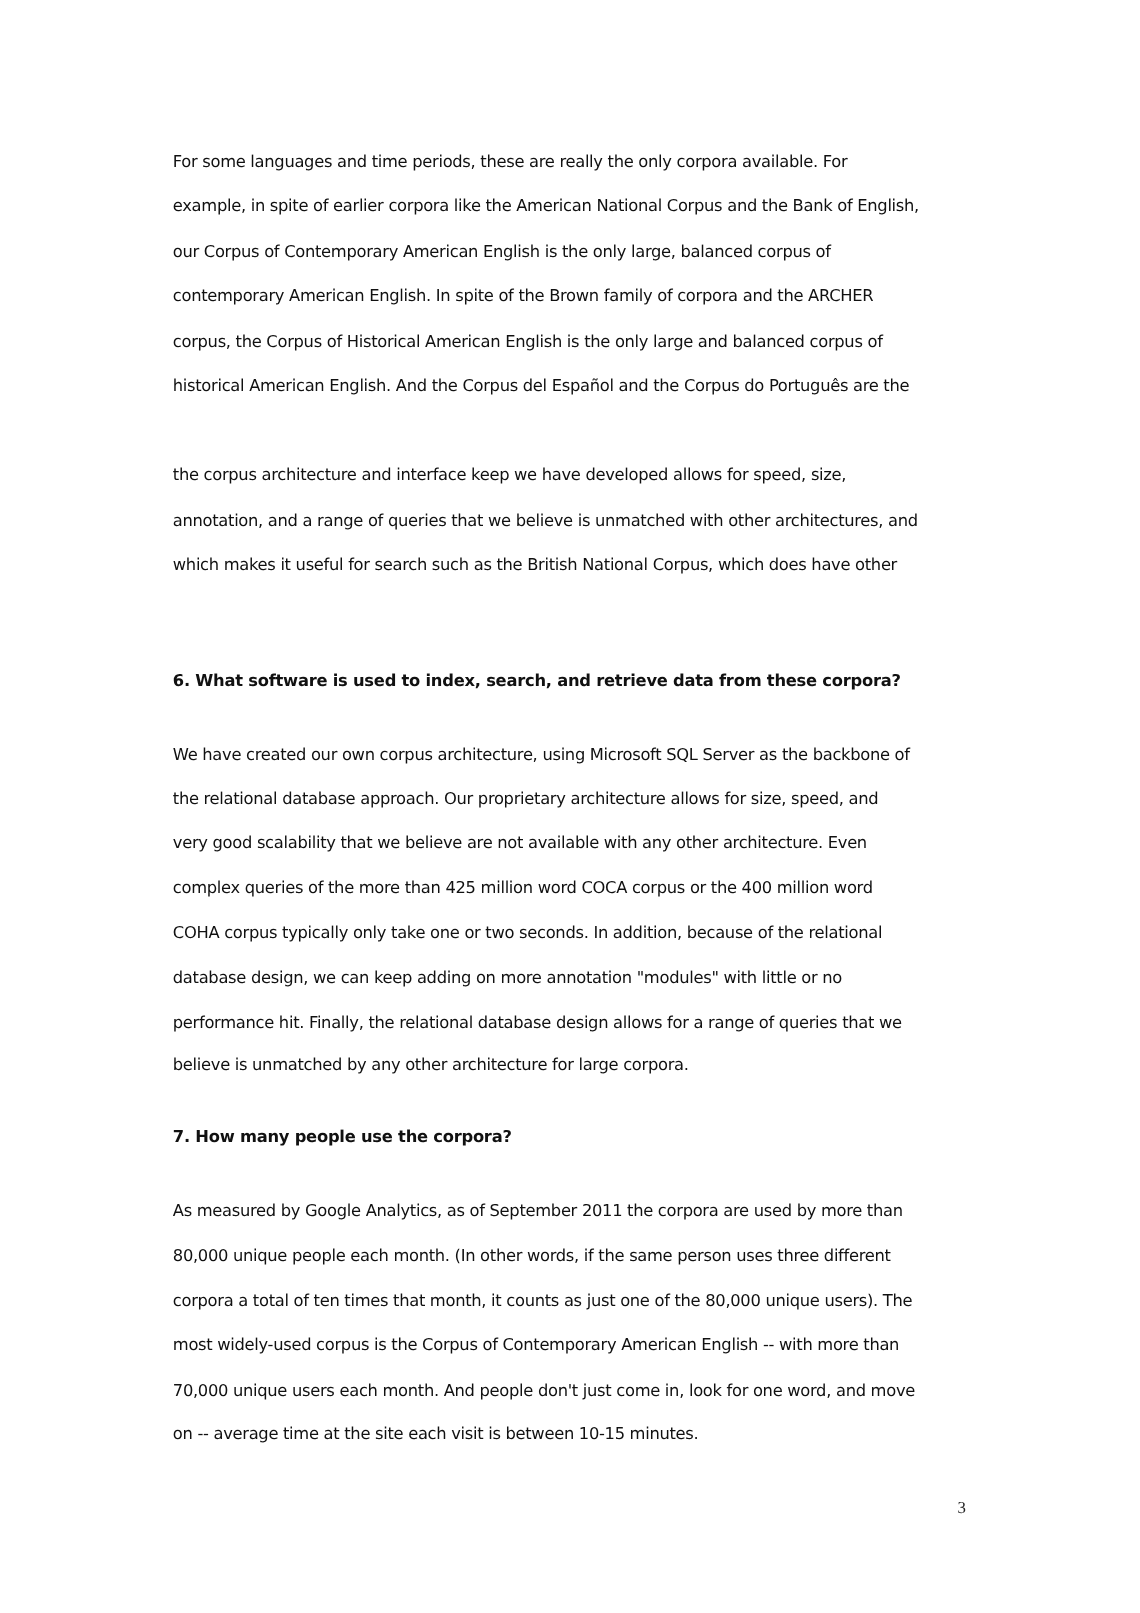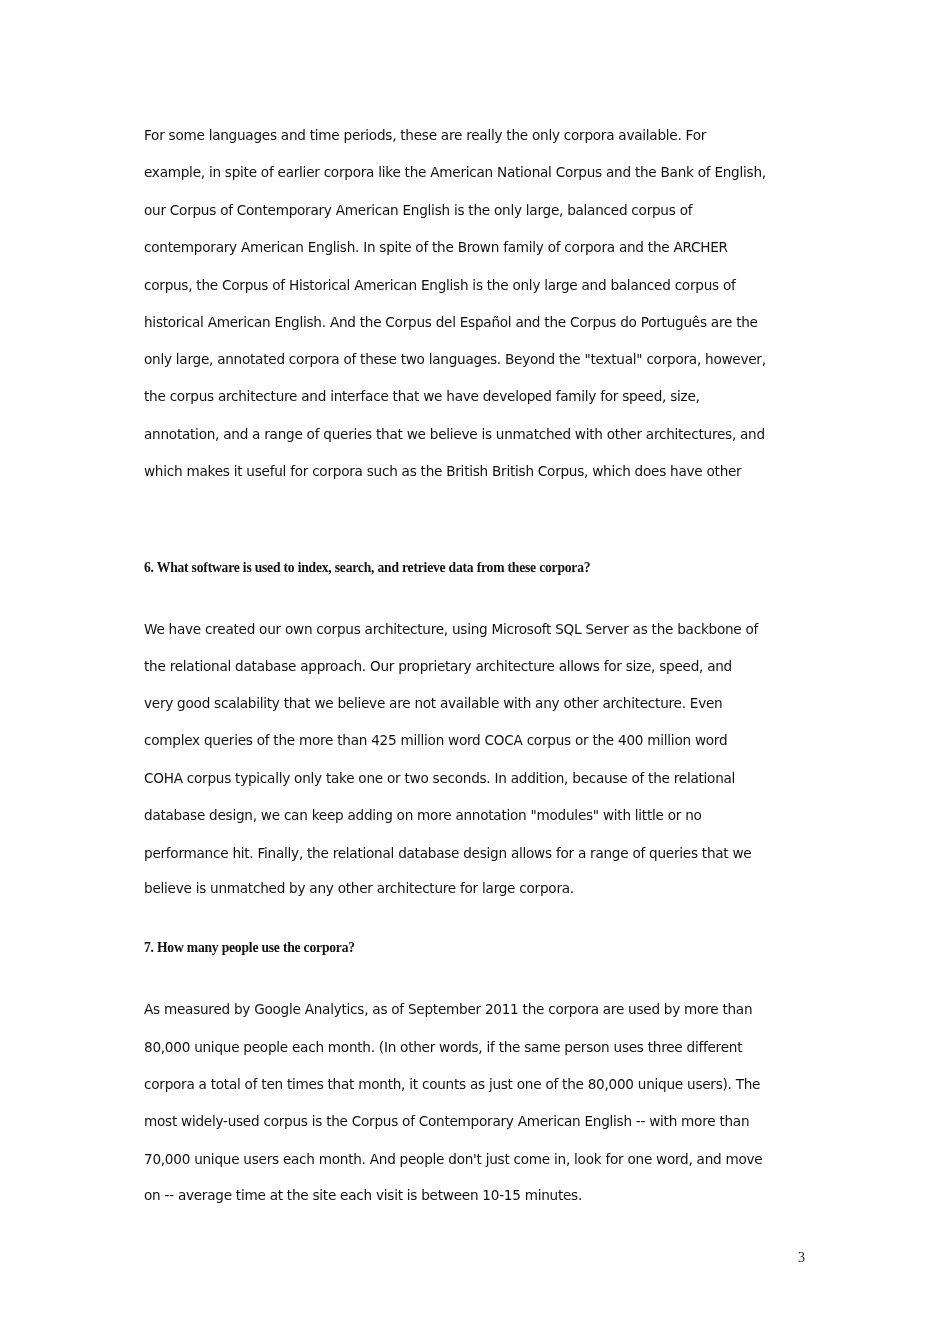--- a/index.html
+++ b/index.html
@@ -3,41 +3,40 @@
   <meta charset="utf-8">
   <style>
     html, body { margin: 0; padding: 0; background: #ffffff; }
     body { width: 950px; height: 1344px; position: relative; overflow: hidden; }
     .page { position: absolute; left: 0; top: 0; width: 950px; height: 1344px; background: #fff; padding-left: 42px; }
     .line {
       position: absolute; left: 144px; white-space: nowrap;
       font-family: "DejaVu Sans", sans-serif; font-size: 13.6px; color: #111;
       letter-spacing: -0.25px; line-height: 18px;
     }
-    .heading { font-weight: bold; letter-spacing: -0.2px; font-family: Liberation Serif, serif; }
+    .heading { font-weight: bold; letter-spacing: -0.2px; }
     .page-number {
       position: absolute; left: 798px; top: 1250px;
       font-family: "Liberation Serif", serif; font-size: 14px; color: #222;
     }
   </style>
 </head>
 <body>
 
 <div class="page">
 
   <div class="line" style="top:126px">For some languages and time periods, these are really the only corpora available. For</div>
   <div class="line" style="top:163px">example, in spite of earlier corpora like the American National Corpus and the Bank of English,</div>
   <div class="line" style="top:201px">our Corpus of Contemporary American English is the only large, balanced corpus of</div>
   <div class="line" style="top:238px">contemporary American English. In spite of the Brown family of corpora and the ARCHER</div>
   <div class="line" style="top:313px">historical American English. And the Corpus del Español and the Corpus do Português are the</div>
   <div class="line" style="top:276px">corpus, the Corpus of Historical American English is the only large and balanced corpus of</div>
-  <div class="line" style="top:350px">only large, annotated corpora of these two languages. Beyond the "textual" corpora, however,</div>
-  <div class="line" style="top:387px">the corpus architecture and interface that we have developed family for speed, size,</div>
+  <div class="line" style="top:387px">the corpus architecture and interface keep we have developed allows for speed, size,</div>
   <div class="line" style="top:425px">annotation, and a range of queries that we believe is unmatched with other architectures, and</div>
-  <div class="line" style="top:462px">which makes it useful for corpora such as the British British Corpus, which does have other</div>
+  <div class="line" style="top:462px">which makes it useful for search such as the British National Corpus, which does have other</div>
 
   <div class="line heading" style="top:559px">6. What software is used to index, search, and retrieve data from these corpora?</div>
 
   <div class="line" style="top:620px">We have created our own corpus architecture, using Microsoft SQL Server as the backbone of</div>
   <div class="line" style="top:694px">very good scalability that we believe are not available with any other architecture. Even</div>
   <div class="line" style="top:657px">the relational database approach. Our proprietary architecture allows for size, speed, and</div>
   <div class="line" style="top:731px">complex queries of the more than 425 million word COCA corpus or the 400 million word</div>
   <div class="line" style="top:769px">COHA corpus typically only take one or two seconds. In addition, because of the relational</div>
   <div class="line" style="top:806px">database design, we can keep adding on more annotation "modules" with little or no</div>
   <div class="line" style="top:844px">performance hit. Finally, the relational database design allows for a range of queries that we</div>

